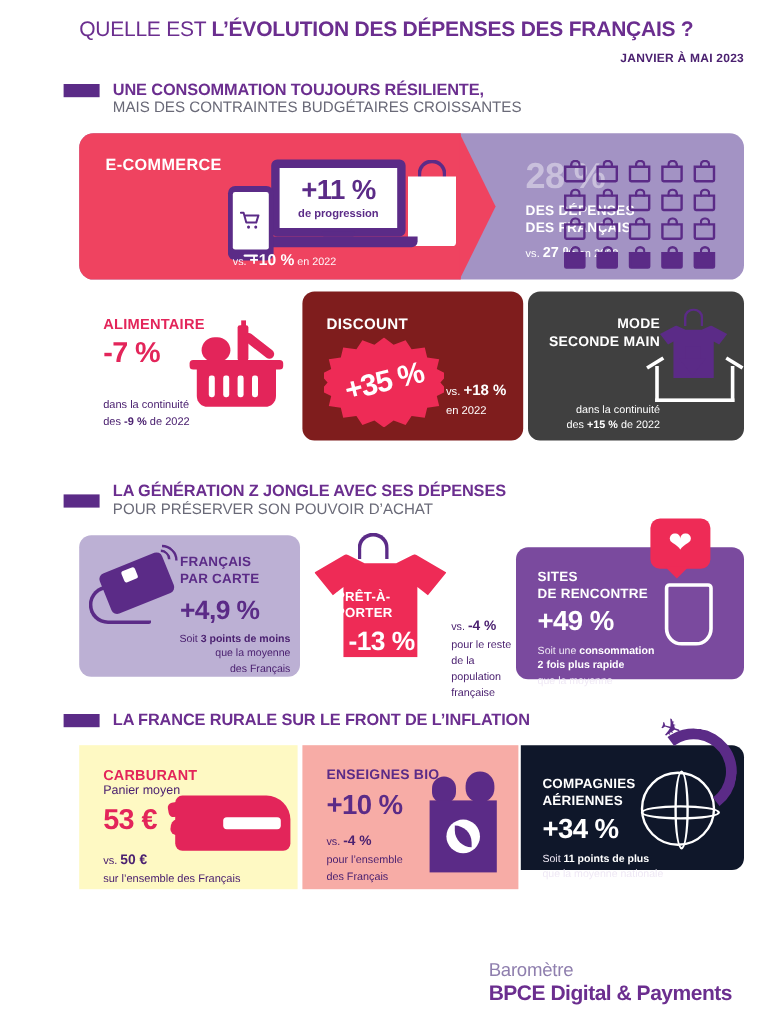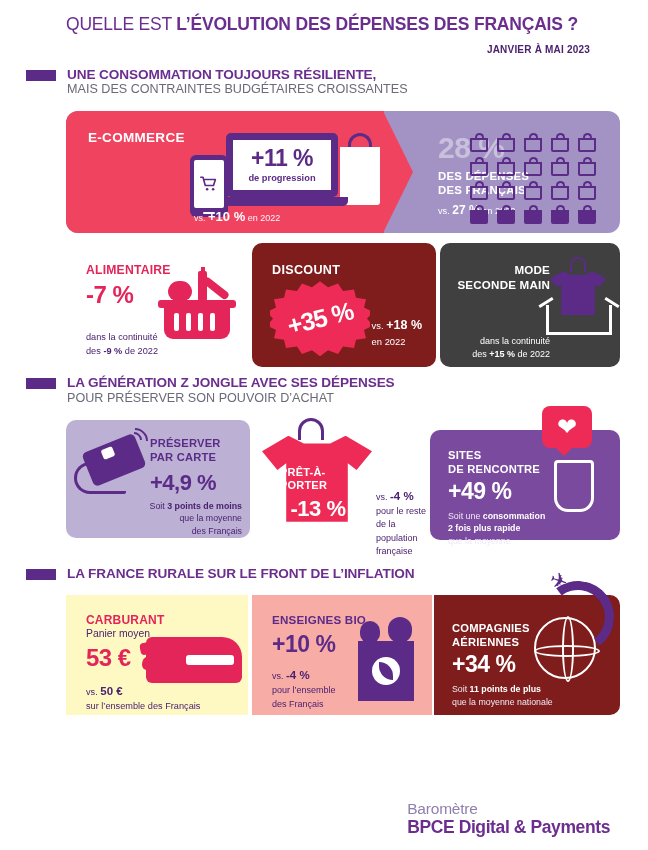--- a/index.html
+++ b/index.html
@@ -6,34 +6,34 @@
   body {
     width: 648px; height: 850px;
     background: #ffffff;
     font-family: "Liberation Sans", sans-serif;
     color: #4b2170;
     overflow: hidden;
     position: relative;
   }
 
   
-  .header { padding: 14px 44px 0 66px; }
+  .header { padding: 14px 14px 0 66px; }
   .title {
     font-size: 17.5px; letter-spacing: -0.2px;
     color: #6b2e8f; font-weight: 400; white-space: nowrap;
   }
   .title b { font-weight: 700; color: #6b2e8f; }
   .subtitle {
     text-align: right; font-size: 10px; font-weight: 700;
     color: #4b2170; margin-top: 9px; letter-spacing: 0.2px;
     padding-right: 14px;
   }
 
   
-  .sec-head { display: flex; align-items: flex-start; padding-left: 26px; }
+  .sec-head { display: flex; align-items: flex-start; padding-left: 53px; }
   .sec-bar {
     width: 30px; height: 11px; background: #5b2b87;
     margin-top: 3px; margin-right: 11px; flex: none;
   }
   .sec-l1 { font-size: 13.6px; font-weight: 700; color: #6b2e8f; letter-spacing: -0.1px; line-height: 1.12; white-space: nowrap;}
   .sec-l2 { font-size: 12.6px; font-weight: 400; color: #6a6a78; letter-spacing: 0px; line-height: 1.2; white-space: nowrap;}
 
   
   .row1 { position: relative; margin: 14px 28px 0 66px; height: 122px; }
   .row1-purple {
@@ -208,21 +208,21 @@
   .bio-v { position:absolute; left:20px; top:36px; font-size:23px; font-weight:700; color:#5b2b87; letter-spacing:-0.5px;}
   .bio-n { position:absolute; left:20px; top:72px; font-size:9px; color:#4b2170; line-height:1.5;}
   .bio-n b { font-weight:700; font-size:11.5px; }
   .biobag { position:absolute; right:18px; top:46px; width:56px; height:60px; background:#5b2b87;
     display:flex; align-items:center; justify-content:center;}
   .biobag-circ { width:28px; height:28px; background:#fff; border-radius:50%; display:flex; align-items:center; justify-content:center;}
   .leaf { width:14px; height:18px; background:#5b2b87; border-radius:0 14px 0 14px; }
   .bio-veg1 { position:absolute; right:52px; top:26px; width:20px; height:22px; background:#5b2b87; border-radius:10px 10px 9px 9px;}
   .bio-veg2 { position:absolute; right:20px; top:22px; width:24px; height:26px; background:#5b2b87; border-radius:12px;}
 
-  .c-air { position:absolute; right:0; top:0; width:186px; height:120px; background:#7f1d1d; border-radius:0 10px 10px 0;}
+  .c-air { position:absolute; right:0; top:0; width:186px; height:104px; background:#0f172a; border-radius:0 10px 10px 0;}
   .air-t { position:absolute; left:18px; top:26px; font-size:11.2px; font-weight:700; color:#fff; line-height:1.3; letter-spacing:.2px;}
   .air-v { position:absolute; left:18px; top:56px; font-size:23px; font-weight:700; color:#fff; letter-spacing:-0.5px;}
   .air-n { position:absolute; left:18px; top:88px; font-size:8.8px; color:#efe8f5; line-height:1.45;}
   .air-n b { font-weight:700; color:#fff; }
   .globe { position:absolute; right:24px; top:22px; width:62px; height:62px; border:2.5px solid #fff; border-radius:50%;}
   .globe::before{ content:""; position:absolute; left:26px; top:-2.5px; width:8px; height:62px; border:2.5px solid #fff; border-radius:50%;}
   .globe::after{ content:""; position:absolute; left:-2.5px; top:26px; width:62px; height:8px; border:2.5px solid #fff; border-radius:50%;}
   .swoosh { position:absolute; right:6px; top:-14px; width:72px; height:72px; border:9px solid #5b2b87;
     border-radius:50%; border-left-color:transparent; border-bottom-color:transparent; transform: rotate(8deg);}
   .plane { position:absolute; right:52px; top:-26px; color:#5b2b87; font-size:21px; transform: rotate(18deg);}
@@ -419,38 +419,38 @@
       <span>MODE</span><br>
       <span>SECONDE MAIN</span>
     </div>
     <div class="mode-n">
       <span>dans la continuité</span><br>
       <span>des </span><b>+15&nbsp;%</b><span> de 2022</span>
     </div>
   </div>
 </div>
 
-<div class="sec-head" style="margin-top:8px;">
+<div class="sec-head" style="margin-top:34px;align-items:center;">
   <div class="sec-bar"></div>
   <div>
     <div class="sec-l1">LA GÉNÉRATION Z JONGLE AVEC SES DÉPENSES</div>
     <div class="sec-l2">POUR PRÉSERVER SON POUVOIR D’ACHAT</div>
   </div>
 </div>
 
 <div class="row3">
 
   <div class="c-carte"></div>
   <div class="hand"></div>
   <div class="cardpay"></div>
   <div class="cardpay-chip"></div>
   <div class="wave w1"></div>
   <div class="wave w2"></div>
   <div class="carte-t">
-    <span>PRÉSERVER</span><br>
+    <span>FRANÇAIS</span><br>
     <span>PAR CARTE</span>
   </div>
   <div class="carte-v">+4,9&nbsp;%</div>
   <div class="carte-n">
     <span>Soit </span><b>3 points de moins</b><br>
     <span>que la moyenne</span><br>
     <span>des Français</span>
   </div>
 
   <div class="c-pret">

